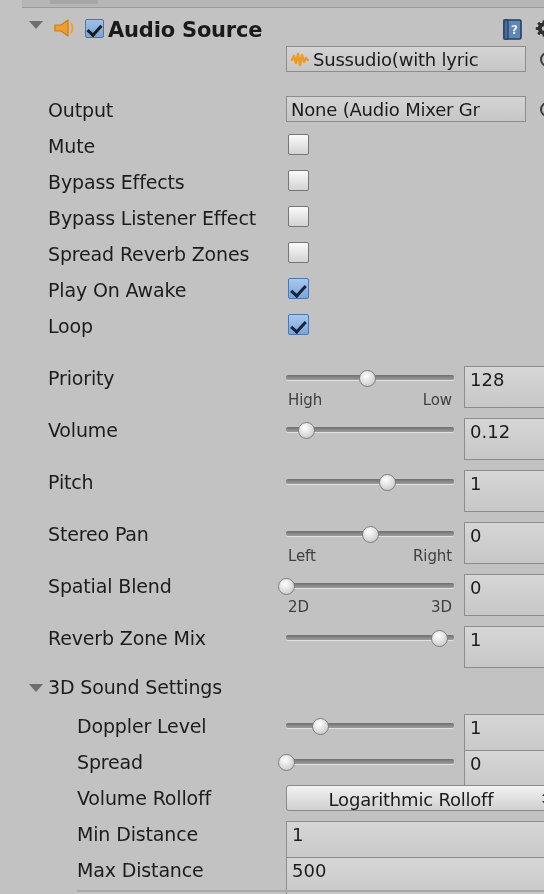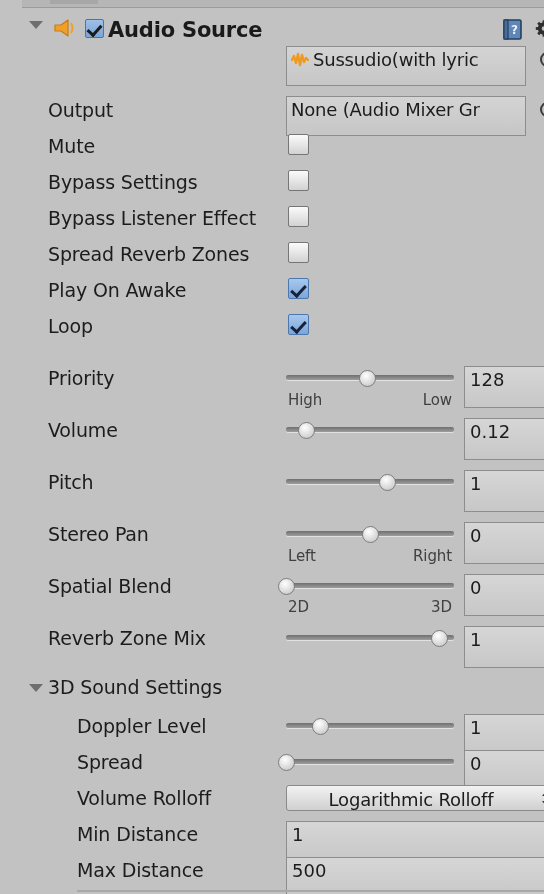--- a/index.html
+++ b/index.html
@@ -105,21 +105,21 @@
     color: #1c1c1c;
     white-space: nowrap;
     letter-spacing: -0.15px;
   }
   .lbl.lvl1 { left: 26px; }
   .lbl.lvl2 { left: 55px; }
 
   
   .objfield {
     position: absolute;
-    height: 40px;
+    height: 26px;
     background: linear-gradient(#d4d4d4, #c6c6c6);
     border: 1px solid #8d8d8d;
     box-sizing: border-box;
     overflow: hidden;
     white-space: nowrap;
   }
   .objfield .fval {
     position: absolute;
     left: 4px; top: 2px;
     font-size: 18px;
@@ -316,21 +316,21 @@
     </div>
     <div class="picker" style="left:518px;top:7px"></div>
   </div>
 
   <div class="row" style="top:133px;height:28px">
     <div class="lbl lvl1" style="top:2px">Mute</div>
     <div class="cbox" style="left:266px;top:1px"></div>
   </div>
 
   <div class="row" style="top:169px;height:28px">
-    <div class="lbl lvl1" style="top:2px">Bypass Settings</div>
+    <div class="lbl lvl1" style="top:2px">Bypass Effects</div>
     <div class="cbox" style="left:266px;top:1px"></div>
   </div>
 
   <div class="row" style="top:205px;height:28px">
     <div class="lbl lvl1" style="top:2px">Bypass Listener Effect</div>
     <div class="cbox" style="left:266px;top:1px"></div>
   </div>
 
   <div class="row" style="top:241px;height:28px">
     <div class="lbl lvl1" style="top:2px">Spread Reverb Zones</div>

